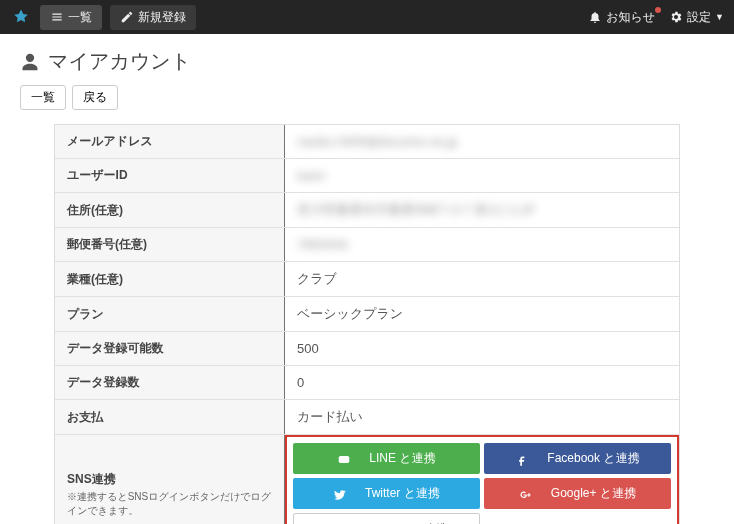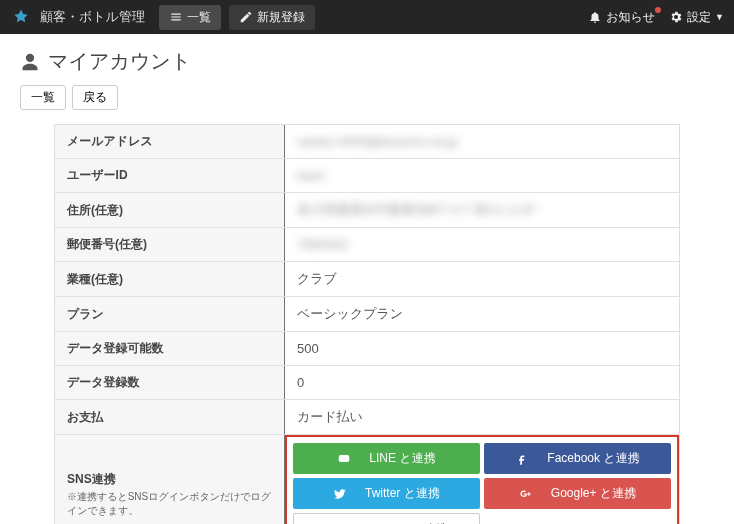--- a/index.html
+++ b/index.html
@@ -26,41 +26,40 @@
 .panel { margin: 0 34px; border: 1px solid #ddd; }
 .row { display: flex; border-bottom: 1px solid #e1e1e1; }
 .row:last-child { border-bottom: none; }
 .row-label { width: 230px; background: #f6f6f6; padding: 8px 12px; font-size: 12px; font-weight: 600; color: #444; border-right: 1px solid #737373; display:flex; flex-direction:column; justify-content:center; }
 .row-label .hint { font-size: 10px; font-weight: 400; color: #666; margin-top: 2px; }
 .row-value { flex: 1; padding: 8px 12px; font-size: 13px; color: #555; display:flex; align-items:center; }
 .blurred { filter: blur(4px); color: #999; user-select:none; }
 
 
 .sns-wrap { flex:1; padding: 6px; border: 2px solid #d43a2c; display:grid; grid-template-columns: 1fr 1fr; gap:4px; }
-.sns-btn { display:flex; align-items:center; justify-content:center; gap:18px; color:#fff; font-size:12px; padding:7px 4px; border-radius:2px; cursor:pointer; }
+.sns-btn { display:flex; align-items:flex-end; justify-content:center; gap:18px; color:#fff; font-size:12px; padding:7px 4px; border-radius:2px; cursor:pointer; }
 .sns-line { background:#4cae4c; }
 .sns-facebook { background:#3b5998; }
 .sns-twitter { background:#2ca9e1; }
 .sns-google { background:#d9534f; }
 .sns-yahoo { background:#fff; color:#444; border:1px solid #ccc; }
 .sns-yahoo .yicon { color:#e4002b; font-weight:bold; font-style:italic; font-family: Georgia, serif; }
 .icon-svg { width:14px; height:14px; fill:currentColor; }
 .icon-lg { width:20px; height:20px; fill:#555; }
 </style>
 </head>
 <body>
 
 <div class="navbar">
   <div class="navbar-left">
     <span class="logo">
       <svg viewBox="0 0 24 24" width="18" height="18" fill="#3aa0c9">
           <path d="M12 2l3 6 6 1-4.5 4 1 6-5.5-3-5.5 3 1-6L3 9l6-1z"></path>
         </svg>
     </span>
-    <span class="brand">顧客・ボトル管理</span>
     <span class="navbtn active">
       <svg class="icon-svg" viewBox="0 0 24 24">
           <path d="M4 6h16v2H4zm0 5h16v2H4zm0 5h16v2H4z"></path>
         </svg>
       <span>一覧</span>
     </span>
     <span class="navbtn">
       <svg class="icon-svg" viewBox="0 0 24 24">
           <path d="M3 17.25V21h3.75l11-11-3.75-3.75-11 11zM20.7 7.05a1 1 0 000-1.41l-2.34-2.34a1 1 0 00-1.41 0L15 5.25 18.75 9l1.95-1.95z"></path>
         </svg>

